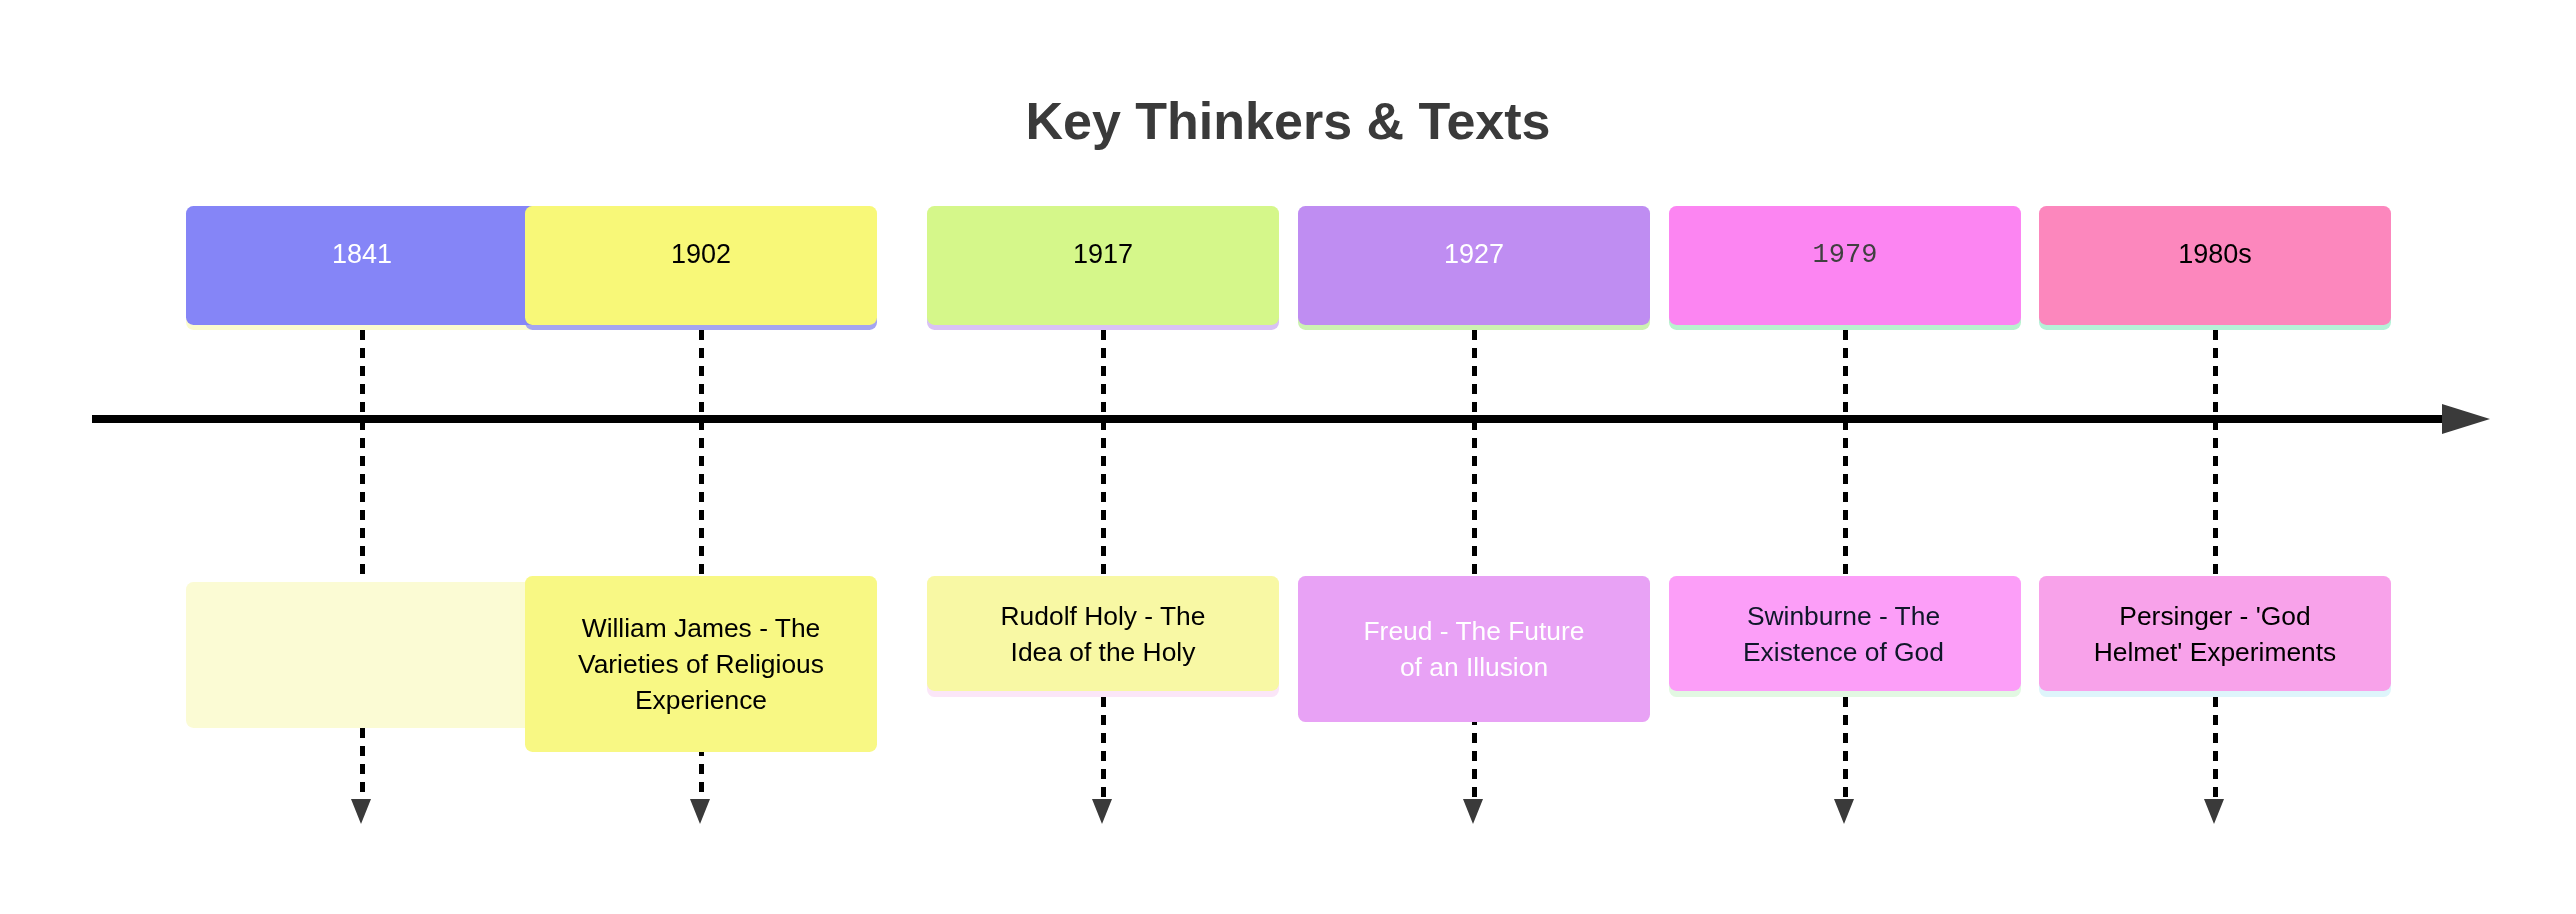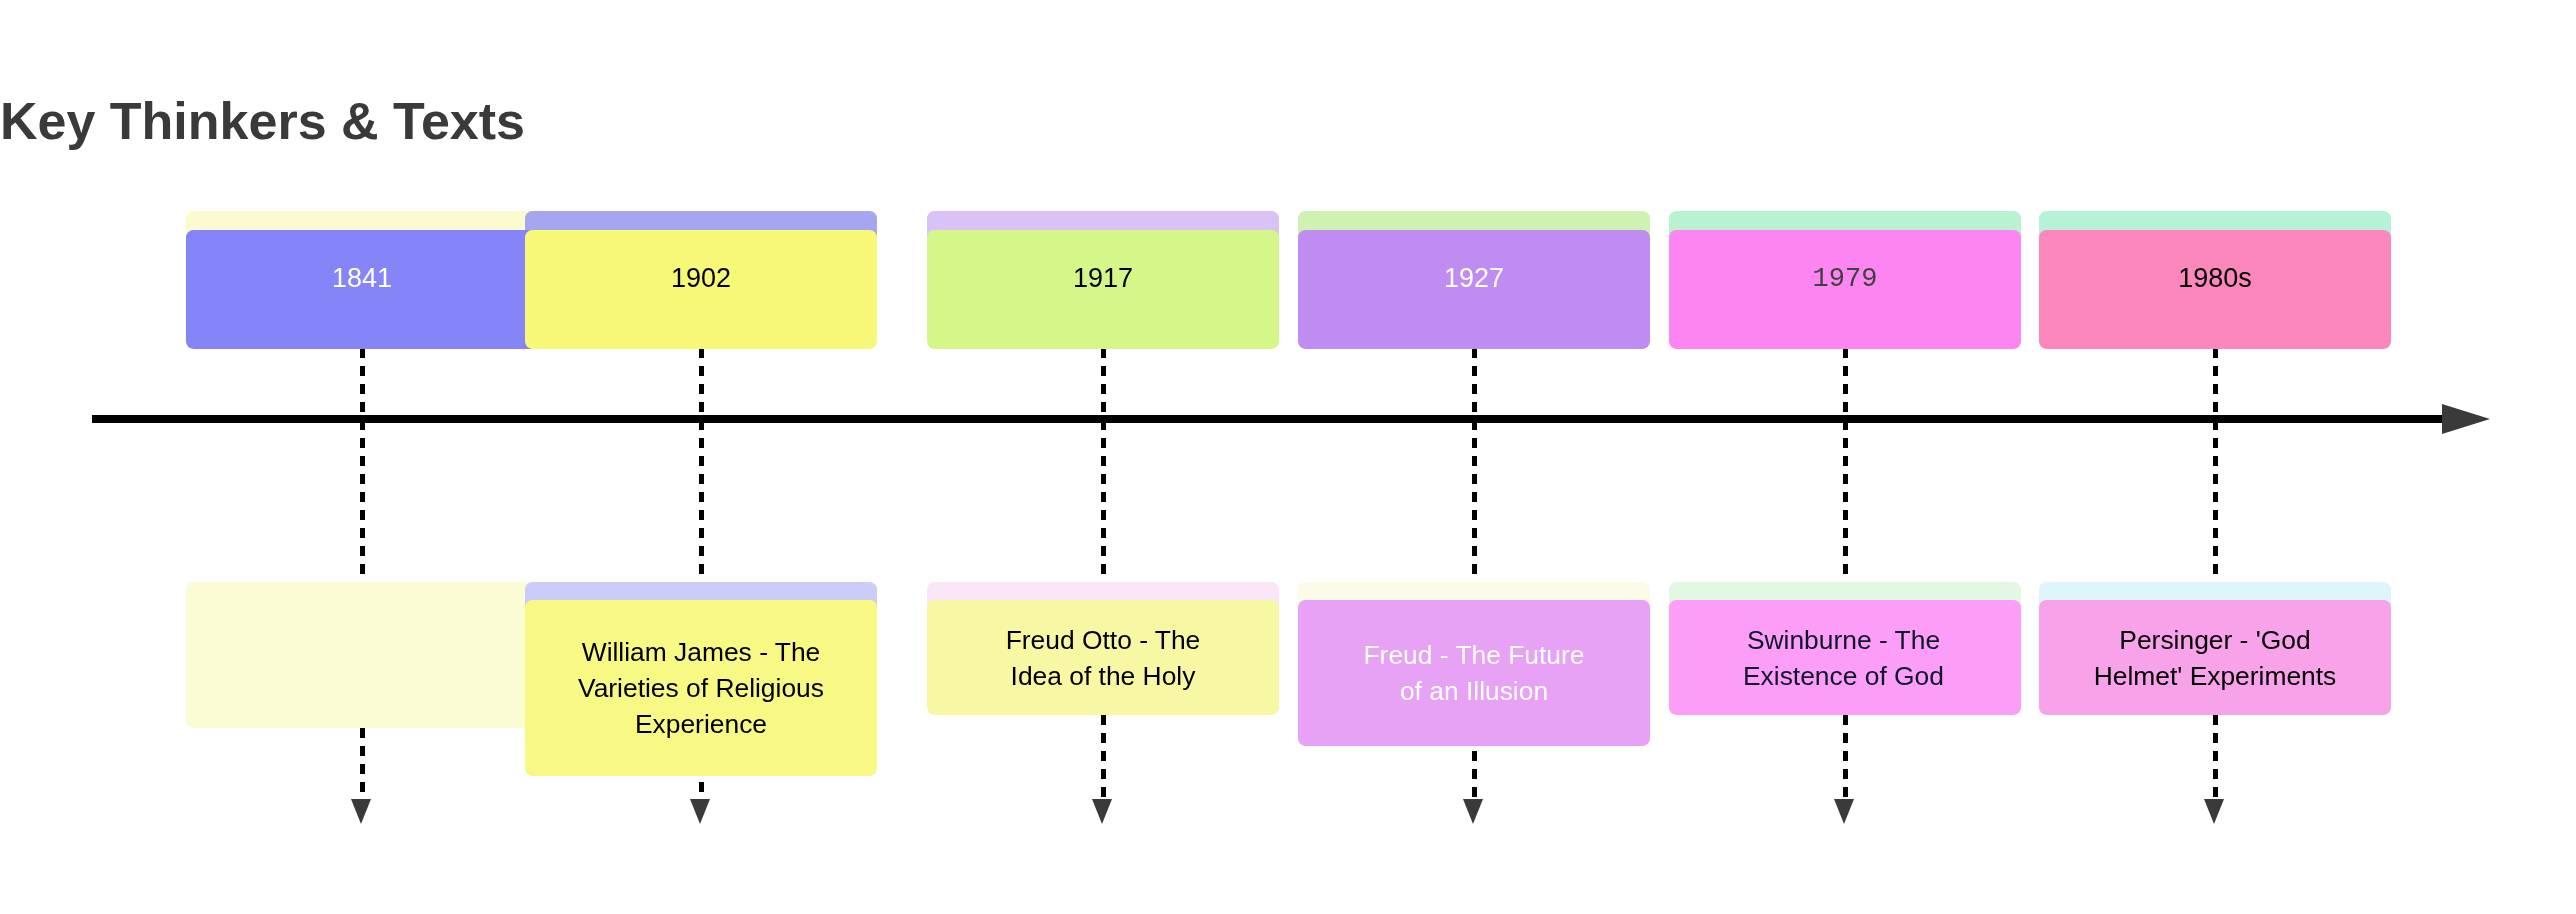--- a/index.html
+++ b/index.html
@@ -1,33 +1,33 @@
 <!DOCTYPE html>
 <html style="font-size:13.2px"><head>
 <meta charset="utf-8">
 <style>
   html,body{margin:0;padding:0;background:#ffffff;}
   #stage{
     position:relative;width:2576px;height:915px;background:#ffffff;
     font-family:"Liberation Sans",sans-serif;overflow:hidden;
   }
   .title{
-    position:absolute;top:91px;left:0;width:100%;
+    position:absolute;top:91px;left:0;width:100%;text-align:center;
     font-size:52px;font-weight:bold;color:#3a3a3a;letter-spacing:0px;
   }
   .axis-line{position:absolute;left:92px;top:415px;width:2353px;height:8.3px;background:#000000;}
   .axis-head{
     position:absolute;left:2442px;top:404px;width:0;height:0;
     border-top:15.7px solid transparent;border-bottom:15.7px solid transparent;
     border-left:48px solid #3a3a3a;
   }
   .event-column{position:absolute;top:0;width:352px;height:915px;}
   .box{
     position:absolute;left:0;width:352px;border-radius:7.4px;box-sizing:border-box;
-    display:flex;align-items:center;justify-content:center;text-align:center;z-index:2;margin-top:24px;
+    display:flex;align-items:center;justify-content:center;text-align:center;z-index:2;
   }
   .box-shadow{position:absolute;left:0;width:352px;border-radius:7.4px;z-index:1;}
   .year-box{top:206px;height:119px;font-size:27px;padding-bottom:21.5px;}
   .year-shadow{top:211px;height:119px;}
   .detail-box{top:576px;font-size:26.4px;line-height:36px;white-space:pre-line;padding:6.6px 25px;}
   .detail-shadow{top:582px;}
   .connector{
     position:absolute;left:50%;margin-left:-2.5px;width:5.8px;z-index:0;
     background:repeating-linear-gradient(to bottom,#000000 0px 10px,transparent 10px 18px);
   }
@@ -72,21 +72,21 @@
     <div class="conn-head"></div>
   </div>
       <div class="event-column" style="left: 927px;">
     <div class="connector conn-upper"></div>
     <div class="box-shadow year-shadow" style="background: rgb(217, 194, 245);"></div>
     <div class="box year-box" style="background: rgb(213, 247, 138); color: rgb(0, 0, 0);">
       <span>1917</span>
     </div>
     <div class="box-shadow detail-shadow" style="background: rgb(251, 230, 248); height: 115px;"></div>
     <div class="box detail-box" style="background: rgb(248, 248, 164); color: rgb(0, 0, 0); height: 115px;">
-      <span>Freud Otto - The
+      <span>Rudolf Holy - The
 Idea of the Holy</span>
     </div>
     <div class="connector conn-lower" style="top: 697px; height: 102px;"></div>
     <div class="conn-head"></div>
   </div>
       <div class="event-column" style="left: 1298px;">
     <div class="connector conn-upper"></div>
     <div class="box-shadow year-shadow" style="background: rgb(205, 242, 178);"></div>
     <div class="box year-box" style="background: rgb(191, 141, 242); color: rgb(255, 255, 255);">
       <span>1927</span>

